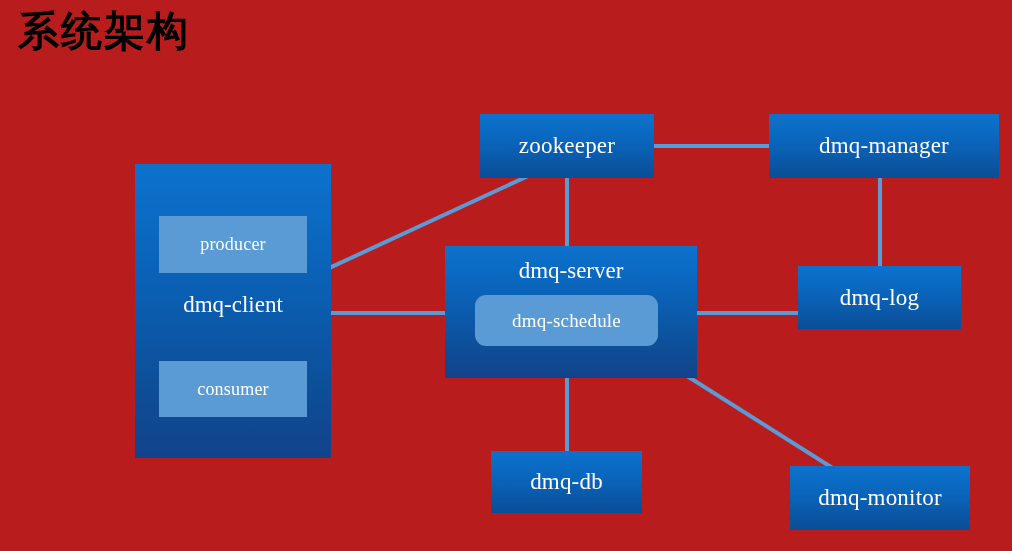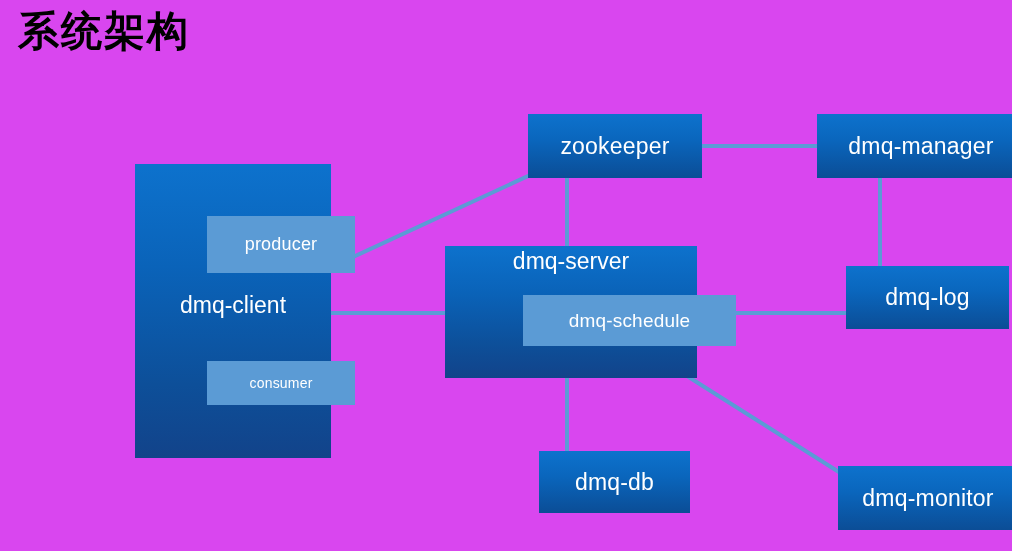--- a/index.html
+++ b/index.html
@@ -4,23 +4,23 @@
 <style>
   html, body {
     margin: 0;
     padding: 0;
     background: #ffffff;
   }
   #canvas {
     position: relative;
     width: 1012px;
     height: 551px;
-    background: #d946ef;
+    background: #b91c1c;
     overflow: hidden;
-    font-family: Liberation Sans, sans-serif;
+    font-family: Liberation Serif, serif;
   }
   #page-title {
     position: absolute;
     left: 18px;
     top: 8px;
     font-size: 41px;
     font-weight: bold;
     color: #000000;
     letter-spacing: 2px;
     line-height: 1.15;
@@ -38,21 +38,20 @@
     box-sizing: border-box;
     display: flex;
     align-items: center;
     justify-content: center;
     color: #ffffff;
     font-size: 23px;
     font-weight: 400;
     letter-spacing: 0.2px;
     text-align: right;
     white-space: nowrap;
-    margin-left: 48px;
   }
   .node.dark {
     background: linear-gradient(180deg, #0d72cd 0%, #0a66bd 40%, #0b4d96 100%);
   }
   .node.light {
     background: #5b9bd5;
     color: #ffffff;
   }
   .node-stack {
     position: absolute;
@@ -157,38 +156,38 @@
     <line x1="630" y1="340" x2="880" y2="498" stroke="#5b9bd5" stroke-width="4"></line>
   </svg>
 
   <div class="node-stack" style="left:135px; top:164px; width:196px; height:294px;padding-left:16px;">
     <div class="node light" style="left:24px; top:52px; width:148px; height:57px; font-size:18px;">
       <span>producer</span>
     </div>
     <div class="stack-label" style="top:128px;">
       <span>dmq-client</span>
     </div>
-    <div class="node light" style="left:24px; top:197px; width:148px; height:44px; font-size:14px;">
+    <div class="node light" style="left:24px; top:197px; width:148px; height:56px; font-size:18px;">
       <span>consumer</span>
     </div>
   </div>
 
   <div class="node dark" style="left:480px; top:114px; width:174px; height:64px;">
     <span>zookeeper</span>
   </div>
 
-  <div class="node dark" style="left:769px; top:114px; width:208px; height:64px;">
+  <div class="node dark" style="left:769px; top:114px; width:230px; height:64px;">
     <span>dmq-manager</span>
   </div>
 
   <div class="node-stack" style="left:445px; top:246px; width:252px; height:132px;">
-    <div class="stack-label" style="top:2px;">
+    <div class="stack-label" style="top:12px;">
       <span>dmq-server</span>
     </div>
-    <div class="node light" style="left:30px; top:49px; width:213px; height:51px; font-size:19px;">
+    <div class="node light" style="left:30px; top:49px; width:183px; height:51px; font-size:19px;border-radius:11px;">
       <span>dmq-schedule</span>
     </div>
   </div>
 
   <div class="node dark" style="left:798px; top:266px; width:163px; height:63px;">
     <span>dmq-log</span>
   </div>
 
   <div class="node dark" style="left:491px; top:451px; width:151px; height:62px;">
     <span>dmq-db</span>

